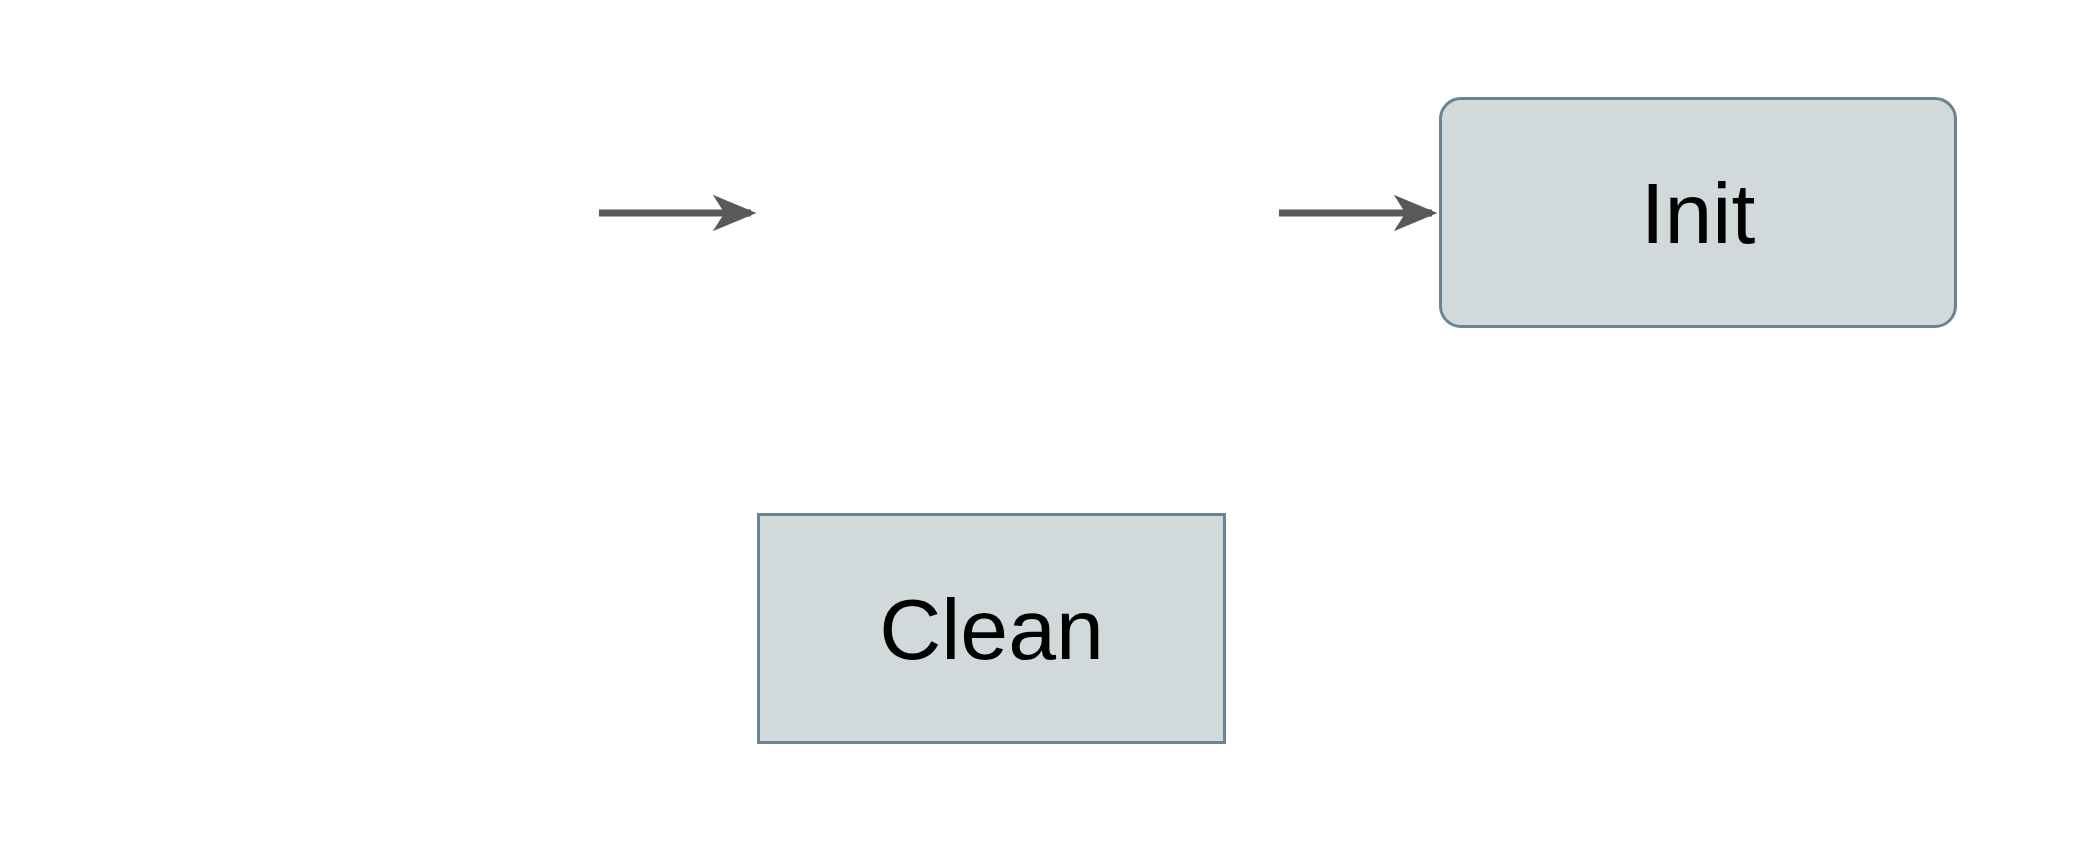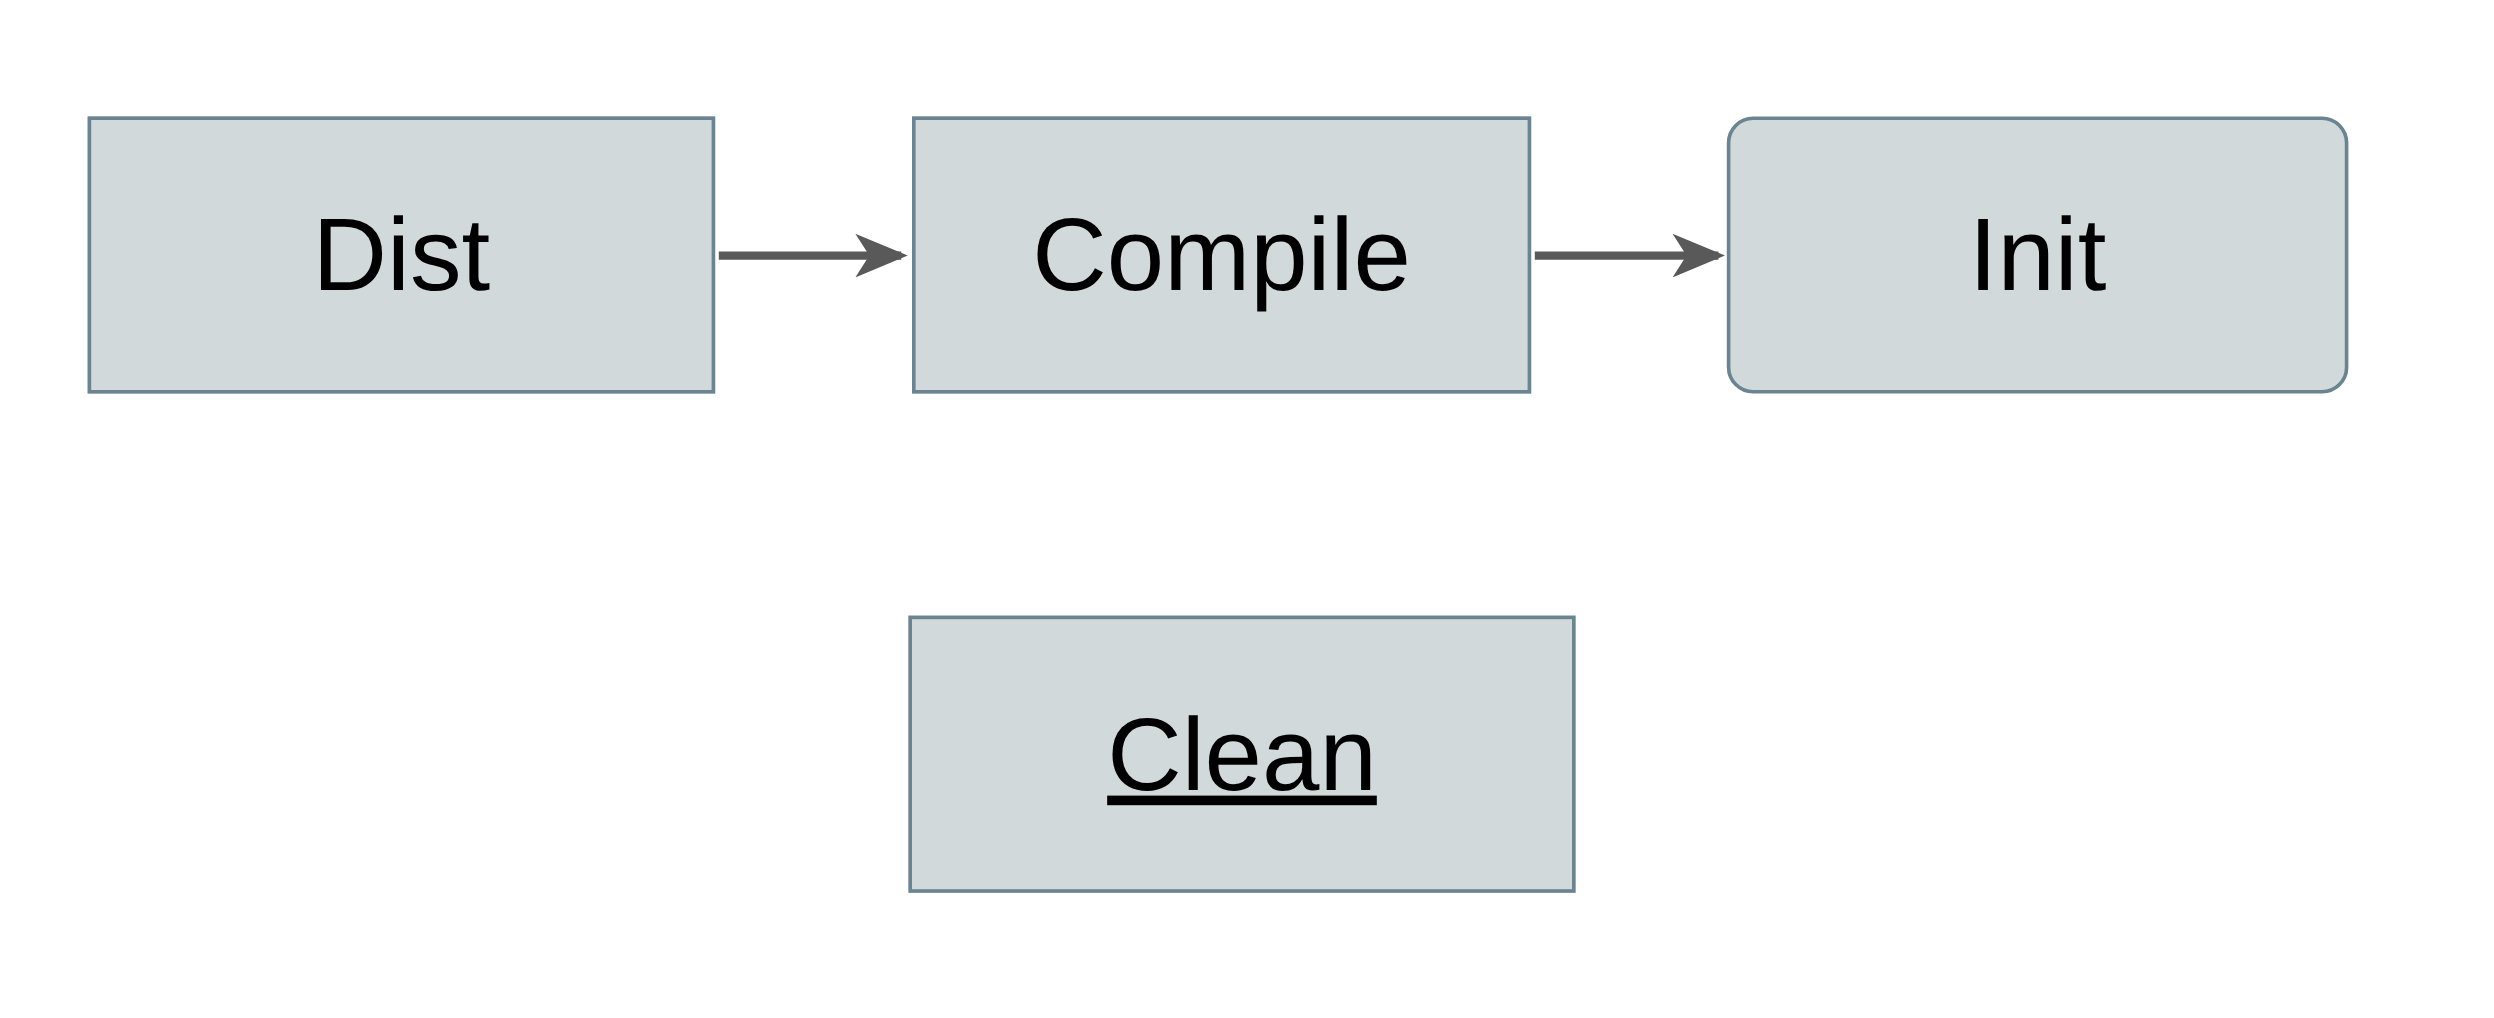--- a/index.html
+++ b/index.html
@@ -26,47 +26,41 @@
   }
   .node-label{
     font-size:86px;
     line-height:1;
     color:var(--text-color);
     letter-spacing:0px;
   }
   #node-dist   {left:73px;  top:97px;  width:523px; height:231px;}
   #node-compile{left:760px; top:97px;  width:516px; height:231px;}
   #node-init   {left:1439px;top:97px;  width:518px; height:231px;border-radius:22px;}
-  #node-clean  {left:757px; top:513px; width:556px; height:231px;text-decoration:underline;}
+  #node-clean  {left:757px; top:513px; width:469px; height:231px;}
   svg.edges{position:absolute;inset:0;width:2078px;height:848px;}
   svg.edges line{stroke:var(--arrow-color);stroke-width:7;}
   svg.edges .head{fill:var(--arrow-color);}
 </style>
 </head>
 <body>
 
 <div class="canvas">
 
   <svg class="edges" xmlns="http://www.w3.org/2000/svg">
     <defs>
       <marker id="arrowhead" viewBox="0 0 12 10" markerWidth="6.8" markerHeight="5.2" refX="10.5" refY="5" orient="auto" markerUnits="strokeWidth">
         <path class="head" d="M0,0 L12,5 L0,10 L3.2,5 Z"></path>
       </marker>
     </defs>
     <line x1="599" y1="213" x2="751" y2="213" marker-end="url(#arrowhead)"></line>
     <line x1="1279" y1="213" x2="1432" y2="213" marker-end="url(#arrowhead)"></line>
   </svg>
 
-  <div class="node" id="node-dist">
-    <span class="node-label">Dist</span>
-  </div>
 
-  <div class="node" id="node-compile">
-    <span class="node-label">Compile</span>
-  </div>
 
   <div class="node" id="node-init">
     <span class="node-label">Init</span>
   </div>
 
   <div class="node" id="node-clean">
     <span class="node-label">Clean</span>
   </div>
 
 </div>

